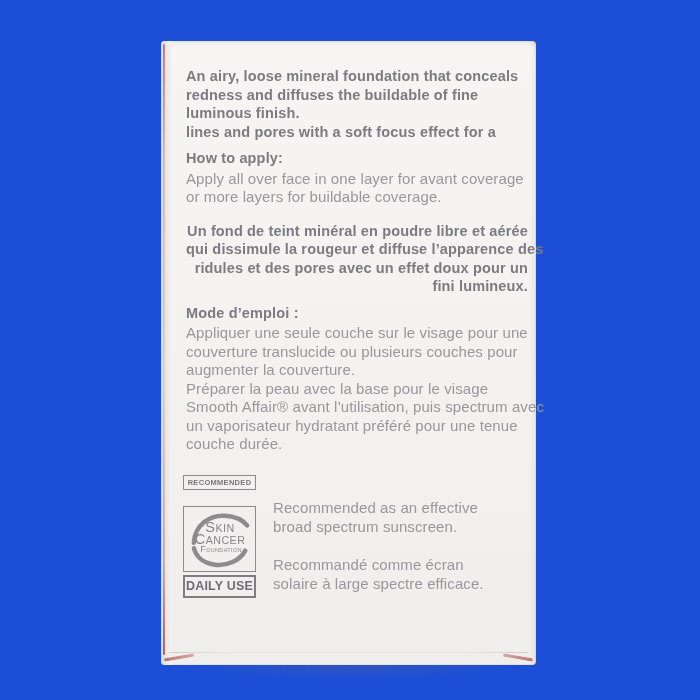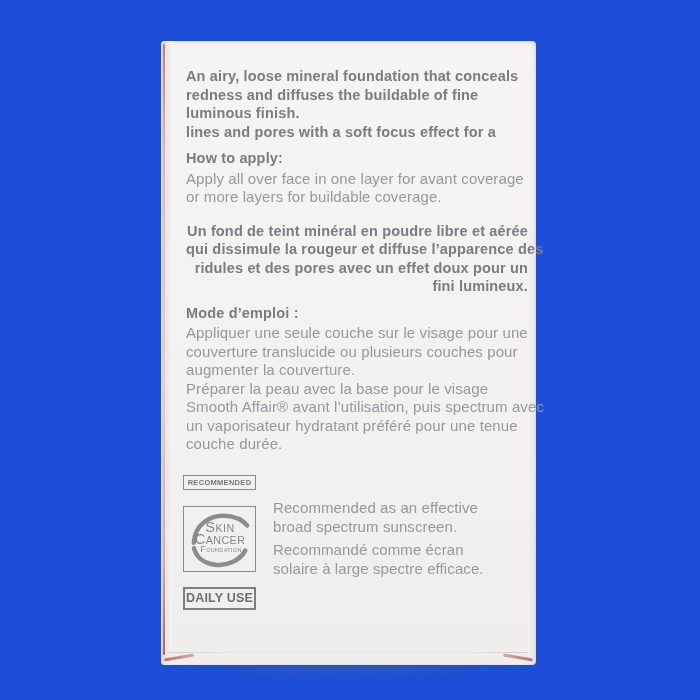--- a/index.html
+++ b/index.html
@@ -59,27 +59,27 @@
   .seal { width:73px; flex:0 0 auto; }
   .seal-rec {
     border:1.5px solid #8a8a90; height:13px; display:flex; align-items:center; justify-content:center;
     font-size:7.5px; font-weight:700; letter-spacing:0.3px; color:#76767c; background:transparent;
   }
   .seal-logo-box {
     border:1.5px solid #8a8a90; height:64px; margin-top:16px;
     display:flex; align-items:center; justify-content:center;
   }
   .seal-daily {
-    border:2px solid #7d7d83; height:19px; margin-top:15px;
+    border:2px solid #7d7d83; height:19px; margin-top:3px;
     display:flex; align-items:center; justify-content:center;
     font-size:12.5px; font-weight:700; letter-spacing:0.2px; color:#6d6d73;
   }
   .sunscreen { margin-left:17px; margin-top:23px; }
   .sunscreen .line { line-height:19.5px; }
-  .mt-sun { margin-top:3px; }
+  .mt-sun { margin-top:18px; }
 </style>
 </head>
 <body>
 
 <div class="stage">
   <div class="box-shadow"></div>
 
   <div class="product-box">
     <div class="side-strip">
       <div class="pink-line"></div>

